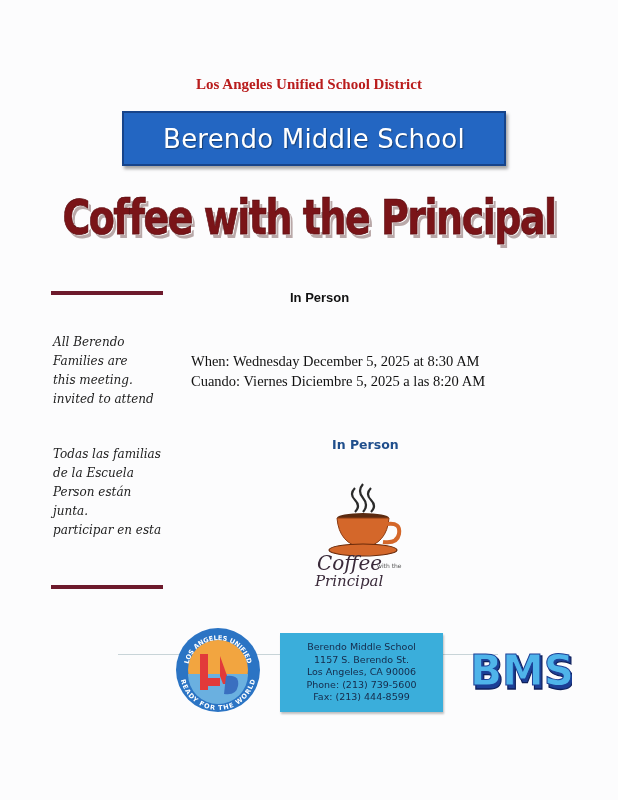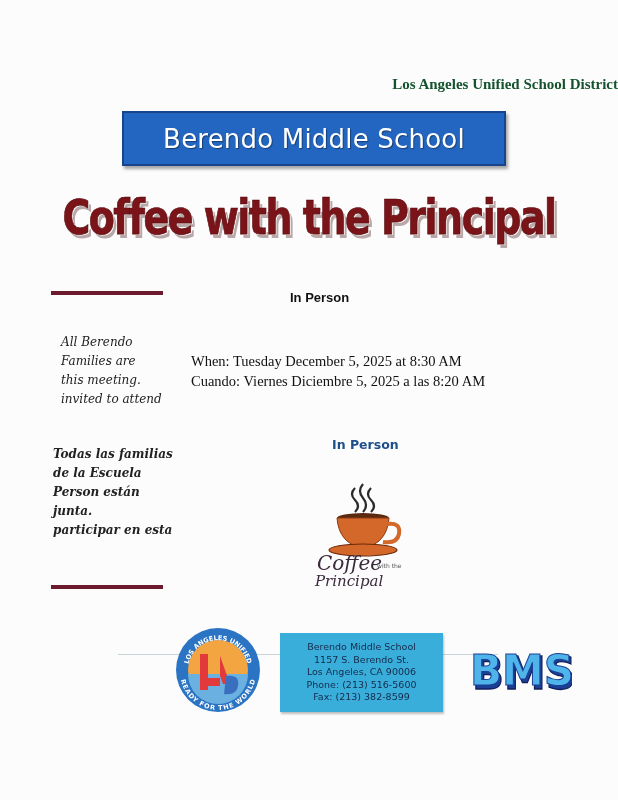--- a/index.html
+++ b/index.html
@@ -1,21 +1,21 @@
 <!DOCTYPE html>
 <html><head>
 <meta charset="utf-8">
 <style>
   * { box-sizing: border-box; margin: 0; padding: 0; }
   html, body { width: 618px; height: 800px; background: #fcfcfd; overflow: hidden; }
   body { position: relative; font-family: "Liberation Serif", serif; color: #111; }
 
   .district {
-    position: absolute; top: 76px; left: 0; width: 618px; text-align: right;
-    font-family: "Liberation Serif", serif; font-weight: bold; font-size: 15px; color: #14532d;
+    position: absolute; top: 76px; left: 0; width: 618px; text-align: center;
+    font-family: "Liberation Serif", serif; font-weight: bold; font-size: 15px; color: #b91c1c;
   }
   .school-banner {
     position: absolute; left: 122px; top: 111px; width: 384px; height: 55px;
     background: #2366c2; border: 2px solid #17448a;
     box-shadow: 2px 3px 3px rgba(0,0,0,0.35);
     display: flex; align-items: center; justify-content: center;
   }
   .school-banner span {
     color: #fff; font-family: "DejaVu Sans", sans-serif; font-size: 26px; letter-spacing: 0.2px;
     text-shadow: 1px 1px 1px rgba(0,0,0,0.4);
@@ -67,33 +67,33 @@
 <div class="school-banner">
   <span>Berendo Middle School</span>
 </div>
 
 <div class="event-title">Coffee with the Principal</div>
 
 <div class="rule" style="top:291px;"></div>
 
 <div class="sub-heading">In Person</div>
 
-<div class="side-text" style="top:333px;margin-left:8px;">
+<div class="side-text" style="top:333px;">
   <div>All Berendo</div>
   <div>Families are</div>
   <div>this meeting.</div>
   <div>invited to attend</div>
 </div>
 
 <div class="when">
-  <div>When: Tuesday December 5, 2025 at 8:30 AM</div>
+  <div>When: Wednesday December 5, 2025 at 8:30 AM</div>
   <div>Cuando: Viernes Diciembre 5, 2025 a las 8:20 AM</div>
 </div>
 
-<div class="side-text" style="top:445px;font-weight:bold;">
+<div class="side-text" style="top:445px;">
   <div>Todas las familias</div>
   <div>de la Escuela</div>
   <div>Person están</div>
   <div>junta.</div>
   <div>participar en esta</div>
 </div>
 
 <div class="in-person-blue">In Person</div>
 
 <svg class="coffee-logo" viewBox="0 0 110 110">
@@ -130,20 +130,20 @@
   </text>
   <text font-family="DejaVu Sans, sans-serif" font-size="6.5" font-weight="bold" fill="#fff" dy="6">
     <textPath href="#arcBot" startOffset="50%" text-anchor="middle">READY FOR THE WORLD</textPath>
   </text>
 </svg>
 
 <div class="contact-box">
   <div>Berendo Middle School</div>
   <div>1157 S. Berendo St.</div>
   <div>Los Angeles, CA 90006</div>
-  <div>Phone: (213) 516-5600</div>
-  <div>Fax: (213) 382-8599</div>
+  <div>Phone: (213) 739-5600</div>
+  <div>Fax: (213) 444-8599</div>
 </div>
 
 <svg class="bms-logo" viewBox="0 0 100 55">
   <text x="52" y="46" text-anchor="middle" font-family="DejaVu Sans, sans-serif" font-weight="bold" font-size="42" fill="#1c3f96" stroke="#0e1f5a" stroke-width="1.2" transform="scale(1,1.05)">BMS</text>
   <text x="50" y="44" text-anchor="middle" font-family="DejaVu Sans, sans-serif" font-weight="bold" font-size="42" fill="#4fb4ea" stroke="#1c3f96" stroke-width="1">BMS</text>
 </svg>
 
 </body></html>

